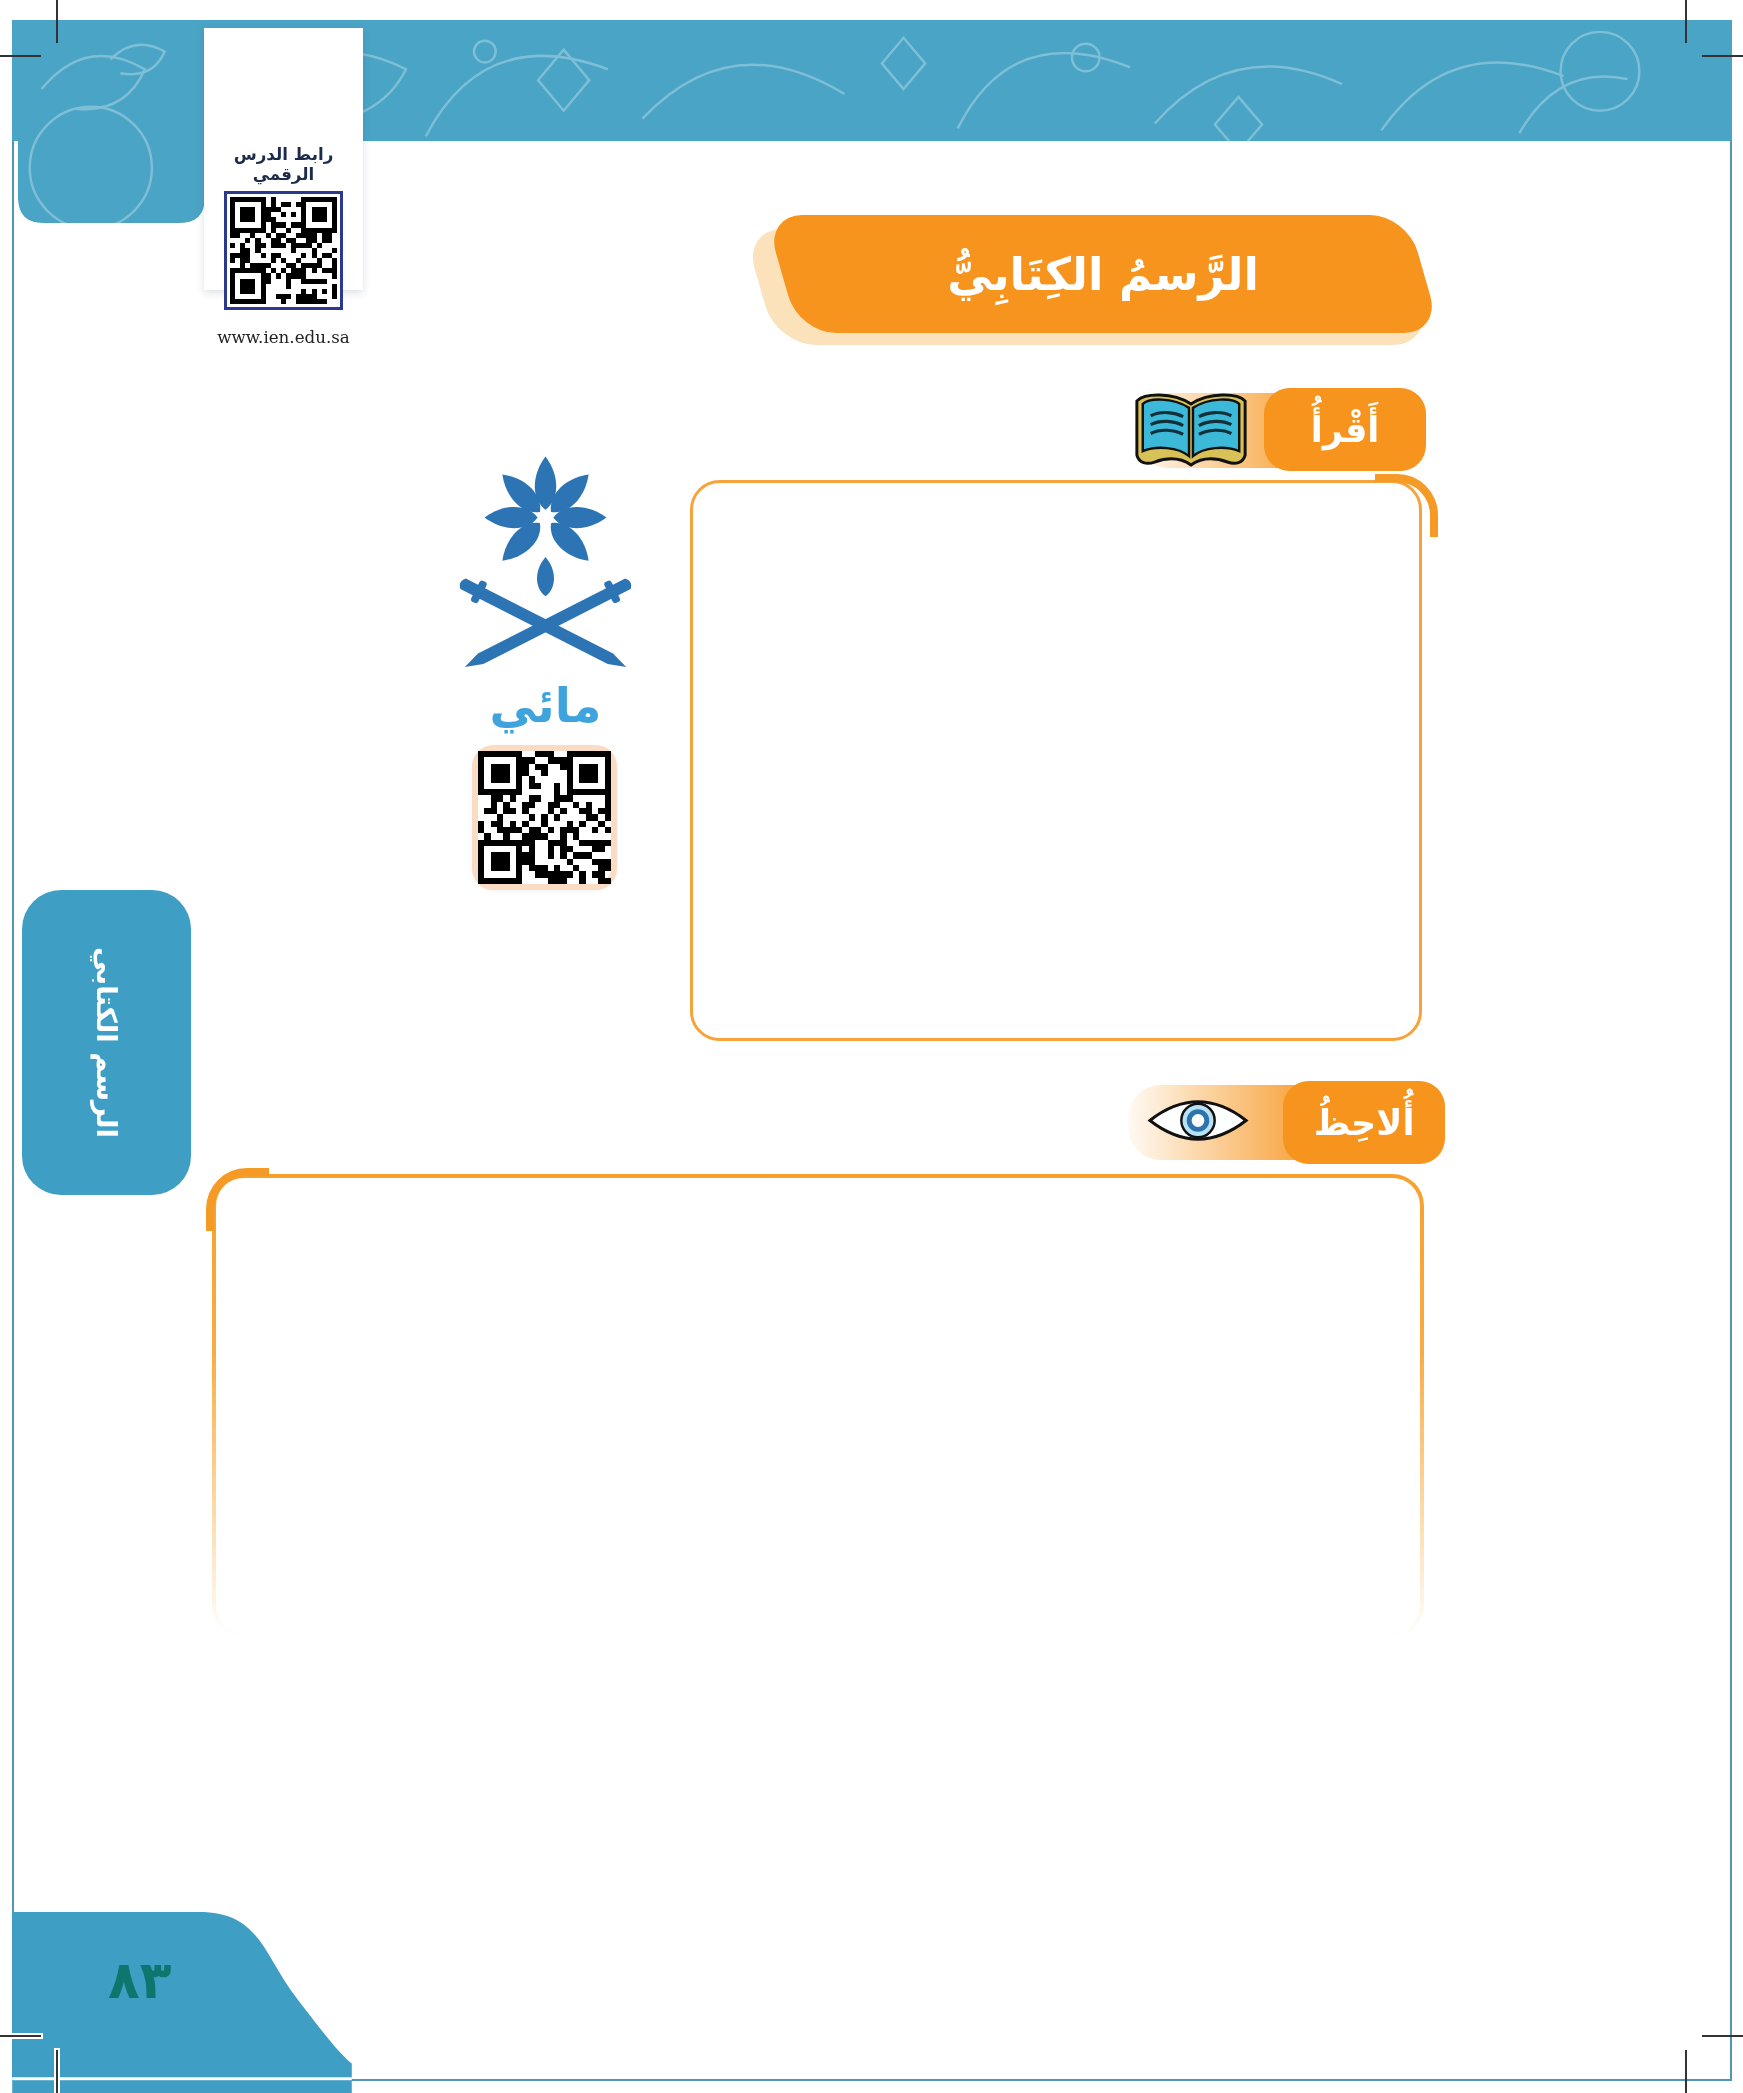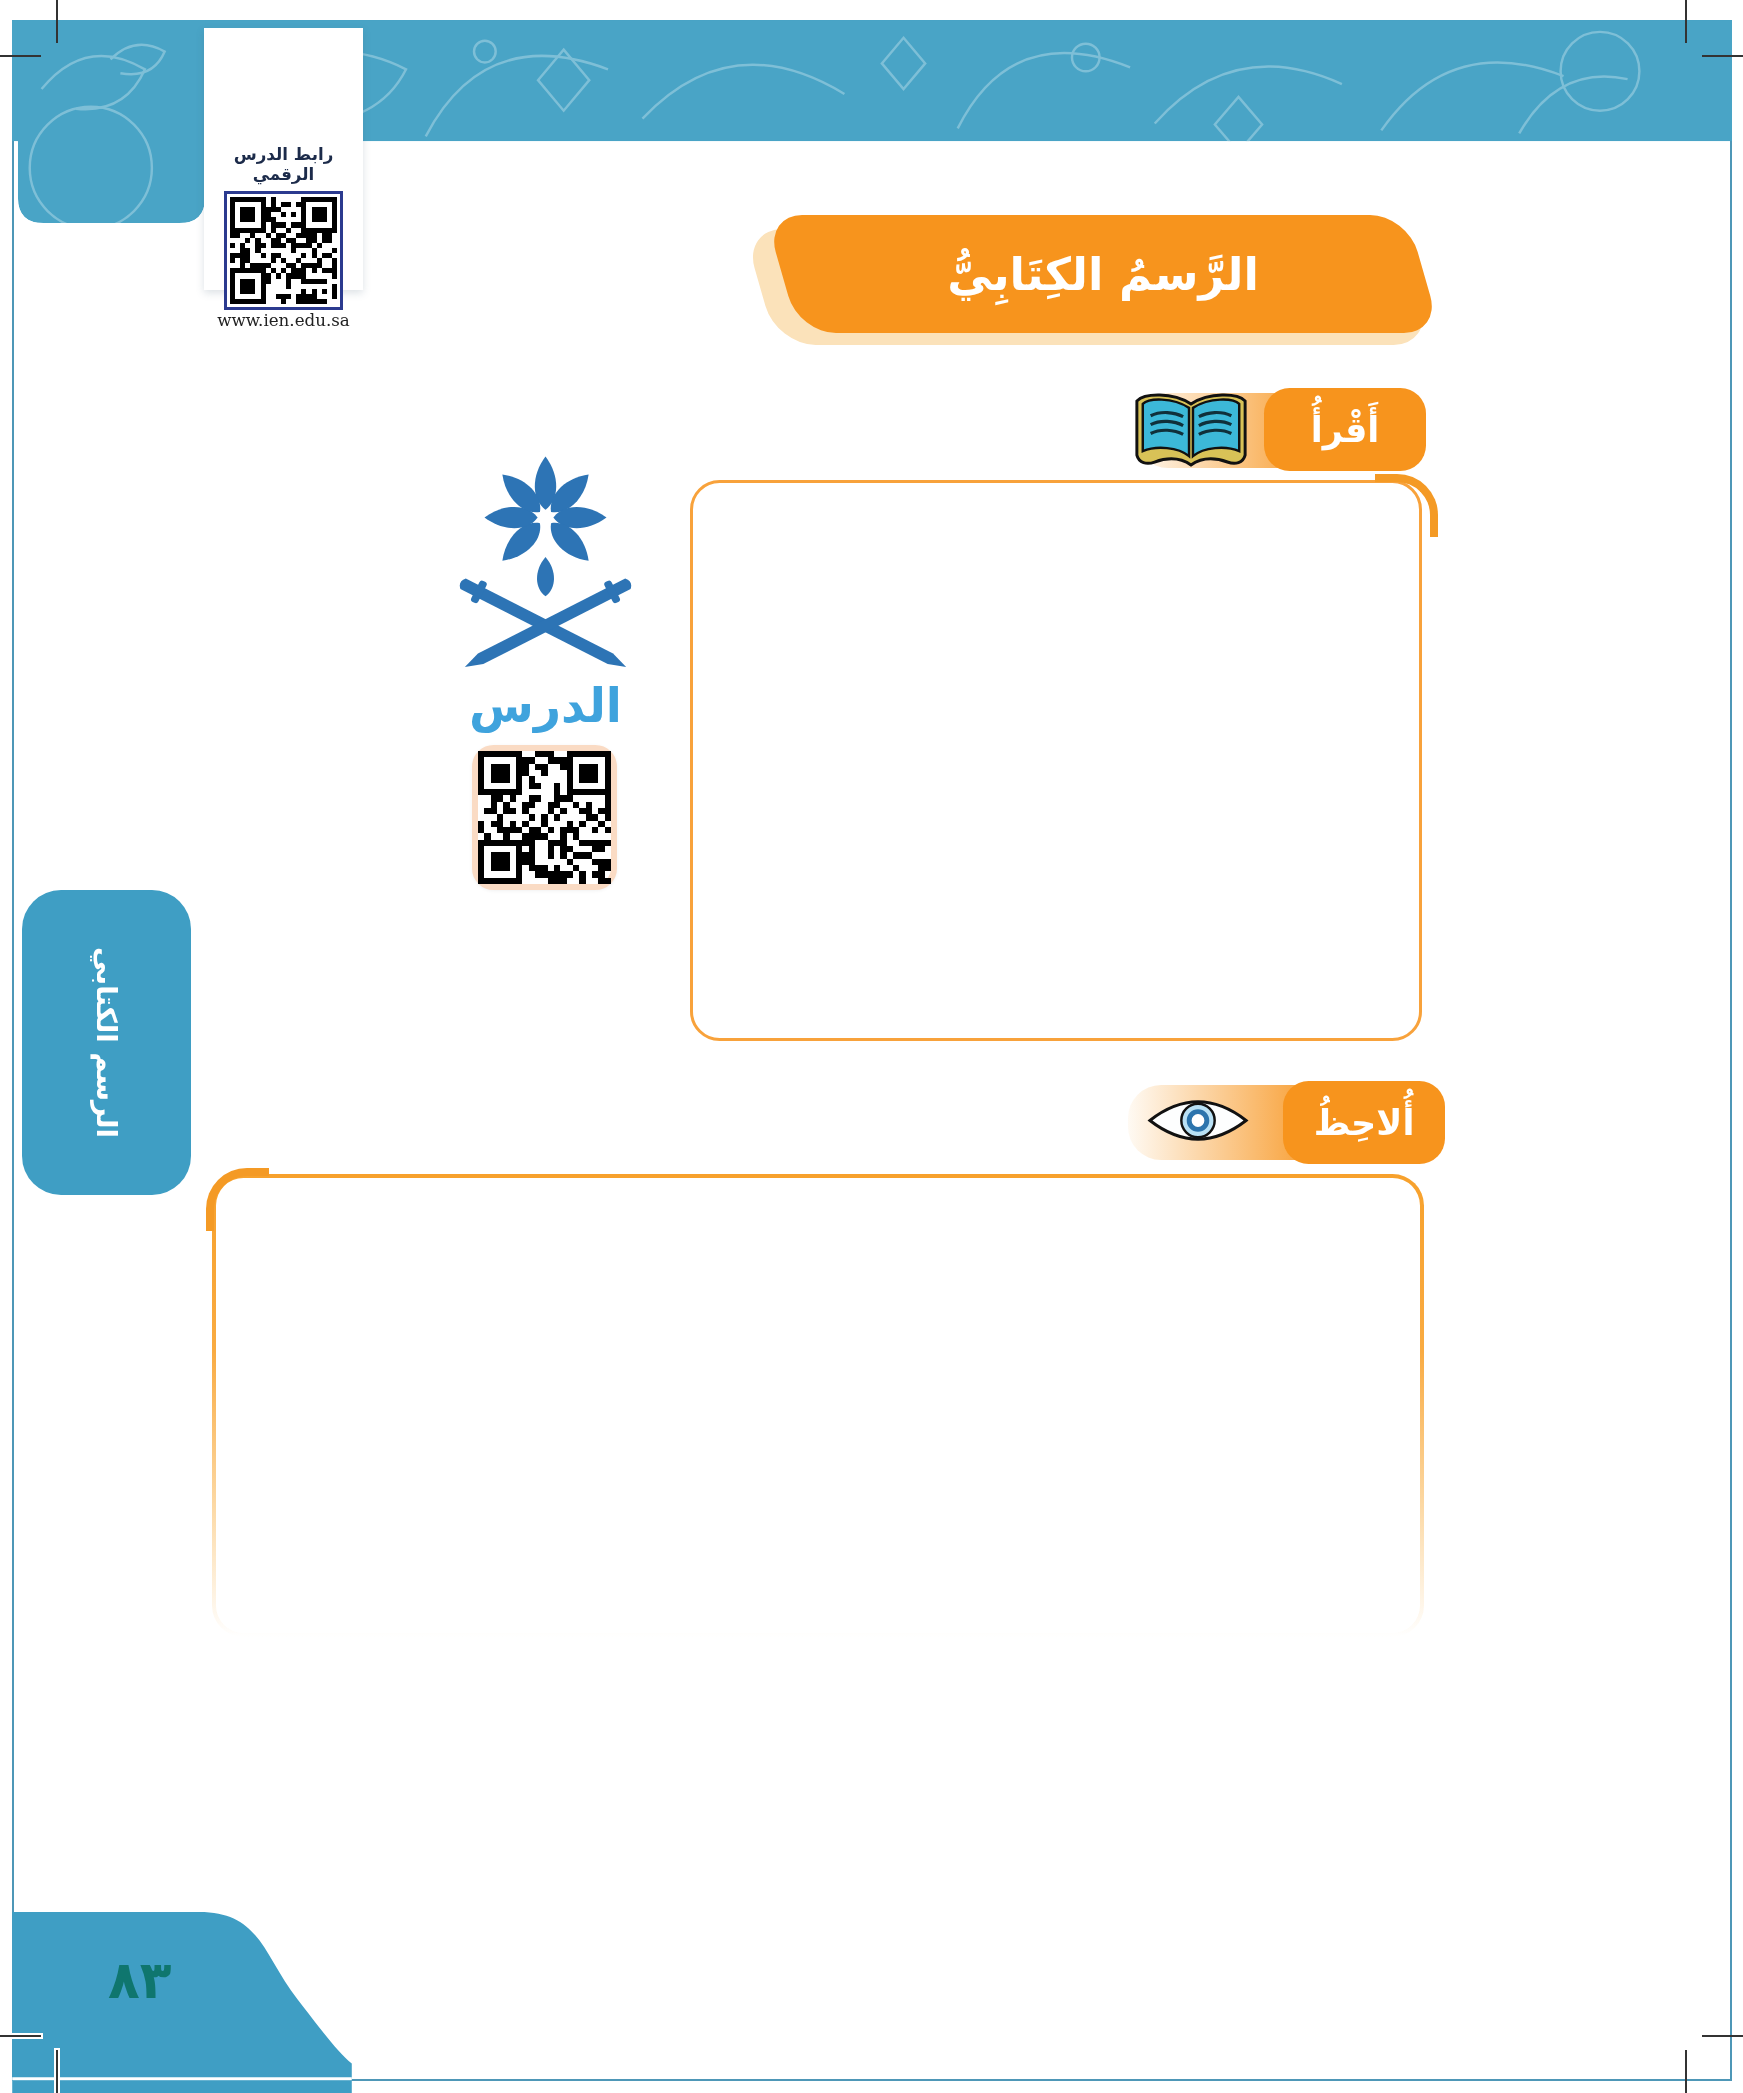--- a/index.html
+++ b/index.html
@@ -18,21 +18,21 @@
 
   
   #banner-svg { left:11.8px; top:19.7px; z-index:2; }
 
   
   #qr-panel { left:204px; top:27.6px; width:159px; height:262px; background:#ffffff;
     box-shadow:0 3px 7.9px rgba(60,90,110,.18); z-index:3; text-align:center; }
   #qr-panel .qr-label { margin-top:116px; font-size:16.7px; font-weight:bold; color:#1c2b4a; direction:rtl; }
   #qr-panel .qr-frame { width:119px; height:119px; margin:7.9px auto 0;
     border:3.9px solid #2b3a8f; background:#fff; padding:3px; }
-  #qr-panel .qr-url { margin-top:0; font-family:"DejaVu Serif", serif; font-size:16.7px; color:#222; }
+  #qr-panel .qr-url { margin-top:17px; font-family:"DejaVu Serif", serif; font-size:16.7px; color:#222; }
 
   
   #title-shadow { left:760px; top:229px; width:656px; height:116px; background:#fbe2ba;
     border-radius:39px; transform:skewX(16deg); z-index:4; }
   #title-plaque { left:782px; top:215px; width:642px; height:118px; background:#f7941d;
     border-radius:37px; transform:skewX(16deg); z-index:5;
     display:flex; align-items:center; justify-content:center; }
   #title-plaque .t { transform:skewX(-16deg); color:#fff; font-size:45px; font-weight:bold; direction:rtl; }
 
   
@@ -439,21 +439,21 @@
         <path d="M8,192 L176,192 L194,198 L176,204 L8,204 Q2,198 8,192 Z"></path>
         <rect x="22" y="186" width="8" height="24" rx="3"></rect>
       </g>
       <g transform="rotate(-27 102 198)">
         <path d="M196,192 L28,192 L10,198 L28,204 L196,204 Q202,198 196,192 Z"></path>
         <rect x="174" y="186" width="8" height="24" rx="3"></rect>
       </g>
     </g>
   </g>
 </svg>
-<div class="abs" id="maai-word">الدرس</div>
+<div class="abs" id="maai-word">مائي</div>
 <div class="abs" id="maai-qr">
   <div class="qr-pix">
       <svg width="100%" height="100%" viewBox="0 0 21 21" shape-rendering="crispEdges">
         <g fill="#000">
           <rect x="0" y="0" width="1" height="1"></rect>
           <rect x="1" y="0" width="1" height="1"></rect>
           <rect x="2" y="0" width="1" height="1"></rect>
           <rect x="3" y="0" width="1" height="1"></rect>
           <rect x="4" y="0" width="1" height="1"></rect>
           <rect x="5" y="0" width="1" height="1"></rect>

